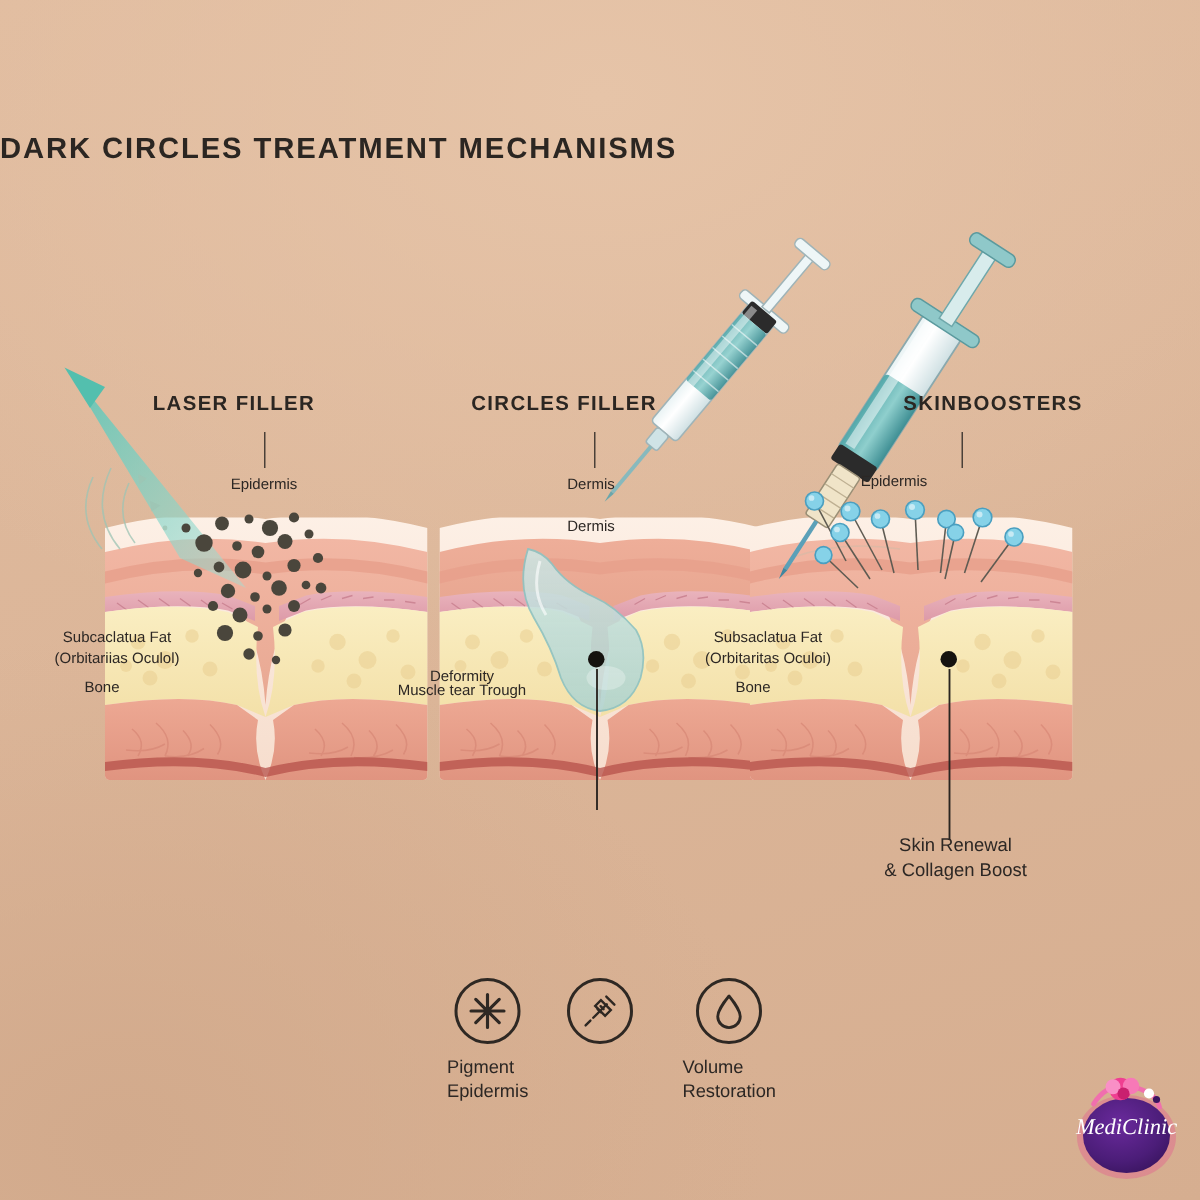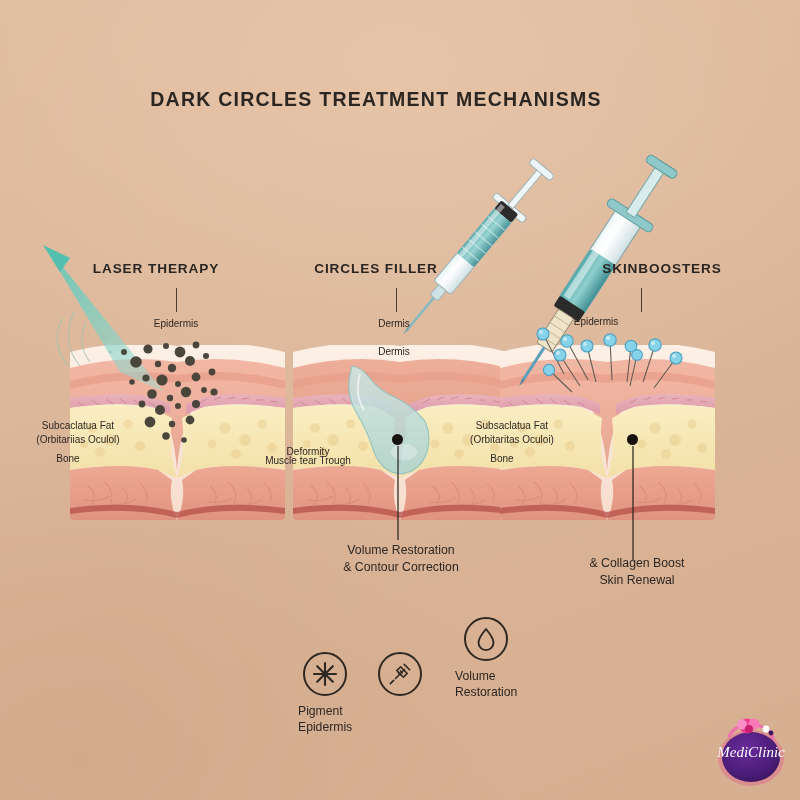--- a/index.html
+++ b/index.html
@@ -11,22 +11,22 @@
   }
   #stage{
     position:relative;width:800px;height:800px;
     background:
       radial-gradient(ellipse 120% 80% at 50% 8%, #e6c4a8 0%, rgba(230,196,168,0) 62%),
       radial-gradient(ellipse 90% 70% at 10% 95%, #d2aa8c 0%, rgba(210,170,140,0) 60%),
       linear-gradient(160deg,#e0bb9e 0%, #dcb699 45%, #d6ae90 100%);
   }
   .abs{position:absolute;}
   #title{
-    left:0;top:88px;width:656px;text-align:center;
-    font-size:19.5px;letter-spacing:1.25px;color:#2b2622;font-weight:600;padding-left:48px;
+    left:0;top:88px;width:656px;text-align:left;
+    font-size:19.5px;letter-spacing:1.25px;color:#2b2622;font-weight:600;
   }
   .panel-heading{
     font-size:13.6px;letter-spacing:0.9px;color:#2b2622;font-weight:600;
     text-align:center;white-space:nowrap;
   }
   .anno{
     font-size:10px;color:#2c2724;text-align:center;
     white-space:nowrap;line-height:1.28;
   }
   .tick{background:#4a4038;width:1.4px;}
@@ -359,21 +359,21 @@
         <circle cx="674" cy="356" r="1.9"></circle>
       </g>
     </g>
 
     <g stroke="#2a2520" stroke-width="1.25" fill="none">
       <path d="M398,446 L398,540"></path>
       <path d="M633,446 L633,560"></path>
     </g>
   </svg>
 
-  <div class="abs panel-heading" style="left:42px;top:261px;width:228px;">LASER THERAPY</div>
+  <div class="abs panel-heading" style="left:42px;top:261px;width:228px;">LASER FILLER</div>
   <div class="abs panel-heading" style="left:262px;top:261px;width:228px;">CIRCLES FILLER</div>
   <div class="abs panel-heading" style="left:548px;top:261px;width:228px;">SKINBOOSTERS</div>
 
   <div class="abs tick" style="left:176px;top:288px;height:24px;"></div>
   <div class="abs tick" style="left:396px;top:288px;height:24px;"></div>
   <div class="abs tick" style="left:641px;top:288px;height:24px;"></div>
 
   <div class="abs anno" style="left:116px;top:318px;width:120px;">Epidermis</div>
   <div class="abs anno" style="left:0px;top:420px;width:156px;">Subcaclatua Fat</div>
   <div class="abs anno" style="left:0px;top:434px;width:156px;">(Orbitariias Oculol)</div>
@@ -385,27 +385,23 @@
   <div class="abs anno" style="left:232px;top:446px;width:152px;">Deformity</div>
 
   <div class="abs anno" style="left:536px;top:316px;width:120px;">Epidermis</div>
   <div class="abs anno" style="left:434px;top:420px;width:156px;">Subsaclatua Fat</div>
   <div class="abs anno" style="left:434px;top:434px;width:156px;">(Orbitaritas Oculoi)</div>
   <div class="abs anno" style="left:442px;top:453px;width:120px;">Bone</div>
 
   <div class="abs dotmark" style="left:392px;top:434px;"></div>
   <div class="abs dotmark" style="left:627px;top:434px;"></div>
 
-  <div class="abs caption" style="left:316px;top:542px;width:170px;">
-    <div>Volume Restoration</div>
-    <div>&amp; Contour Correction</div>
-  </div>
   <div class="abs caption" style="left:552px;top:555px;width:170px;">
+    <div>Skin Renewal</div>
     <div>&amp; Collagen Boost</div>
-    <div>Skin Renewal</div>
   </div>
 
   <div class="abs" style="left:298px;top:652px;display:flex;flex-direction:column;align-items:center;">
     <div class="icon-circle">
       <svg width="26" height="26" viewBox="0 0 26 26">
         <g stroke="#2e2823" stroke-width="2.1" stroke-linecap="round">
           <path d="M13,2 L13,24 M2,13 L24,13 M5.2,5.2 L20.8,20.8 M20.8,5.2 L5.2,20.8"></path>
         </g>
         <circle cx="13" cy="13" r="2.4" fill="#2e2823"></circle>
       </svg>
@@ -427,21 +423,21 @@
           <path d="M11.4,11.8 L13.4,13.8 M13.4,9.8 L15.4,11.8"></path>
         </g>
       </svg>
     </div>
     <div class="icon-label">
       <div></div>
       <div></div>
     </div>
   </div>
 
-  <div class="abs" style="left:455px;top:617px;display:flex;flex-direction:column;align-items:center;">
+  <div class="abs" style="left:455px;top:652px;display:flex;flex-direction:column;align-items:center;">
     <div class="icon-circle">
       <svg width="26" height="26" viewBox="0 0 26 26">
         <path d="M13,3 C13,3 5.5,12 5.5,16.6 A7.5,7.5 0 0 0 20.5,16.6 C20.5,12 13,3 13,3 Z" fill="none" stroke="#2e2823" stroke-width="1.9" stroke-linejoin="round"></path>
       </svg>
     </div>
     <div class="icon-label">
       <div>Volume</div>
       <div>Restoration</div>
     </div>
   </div>

